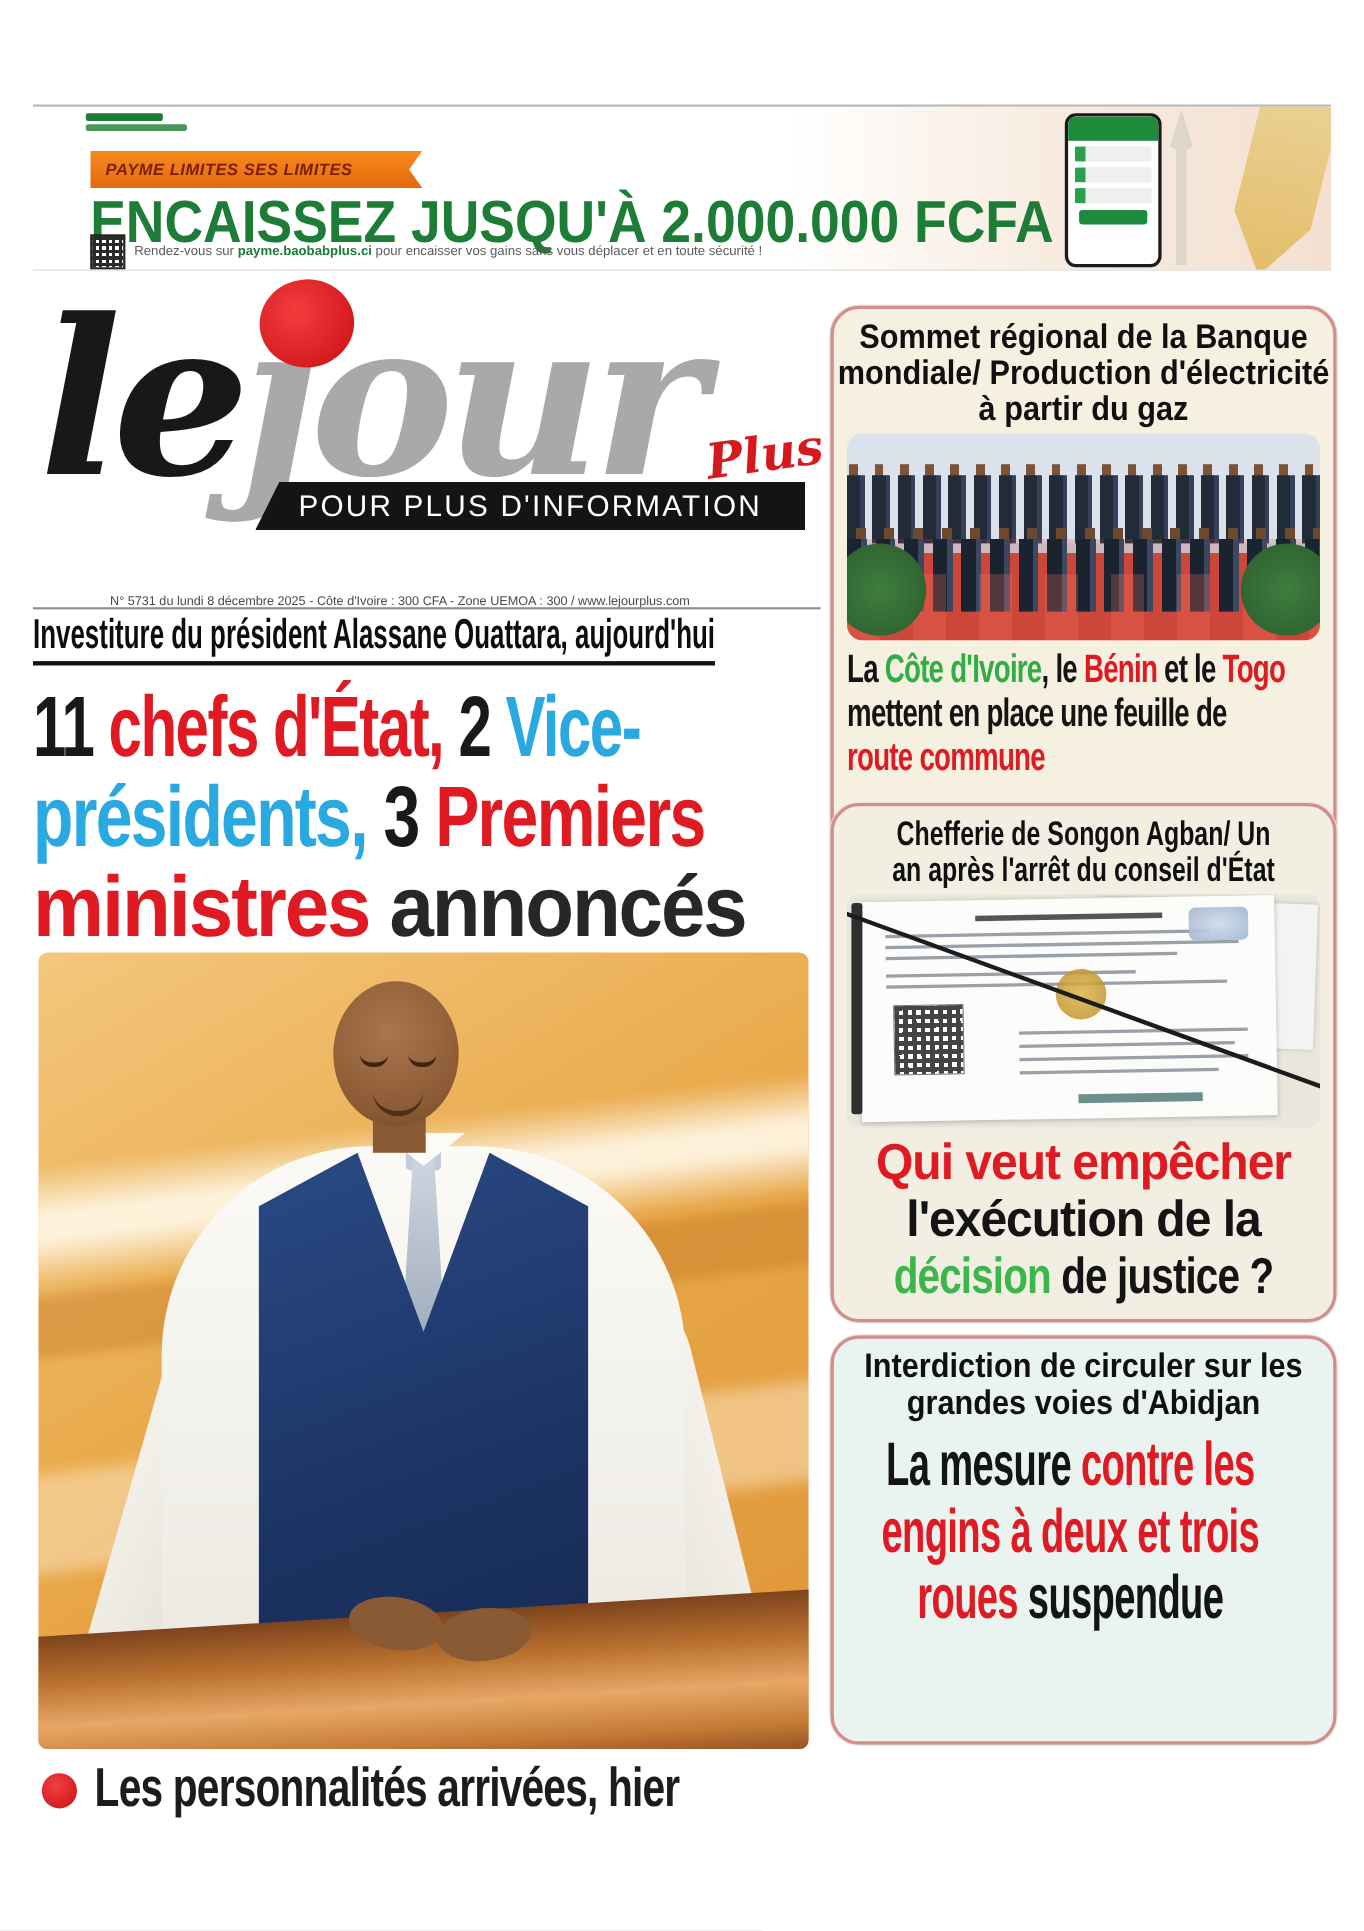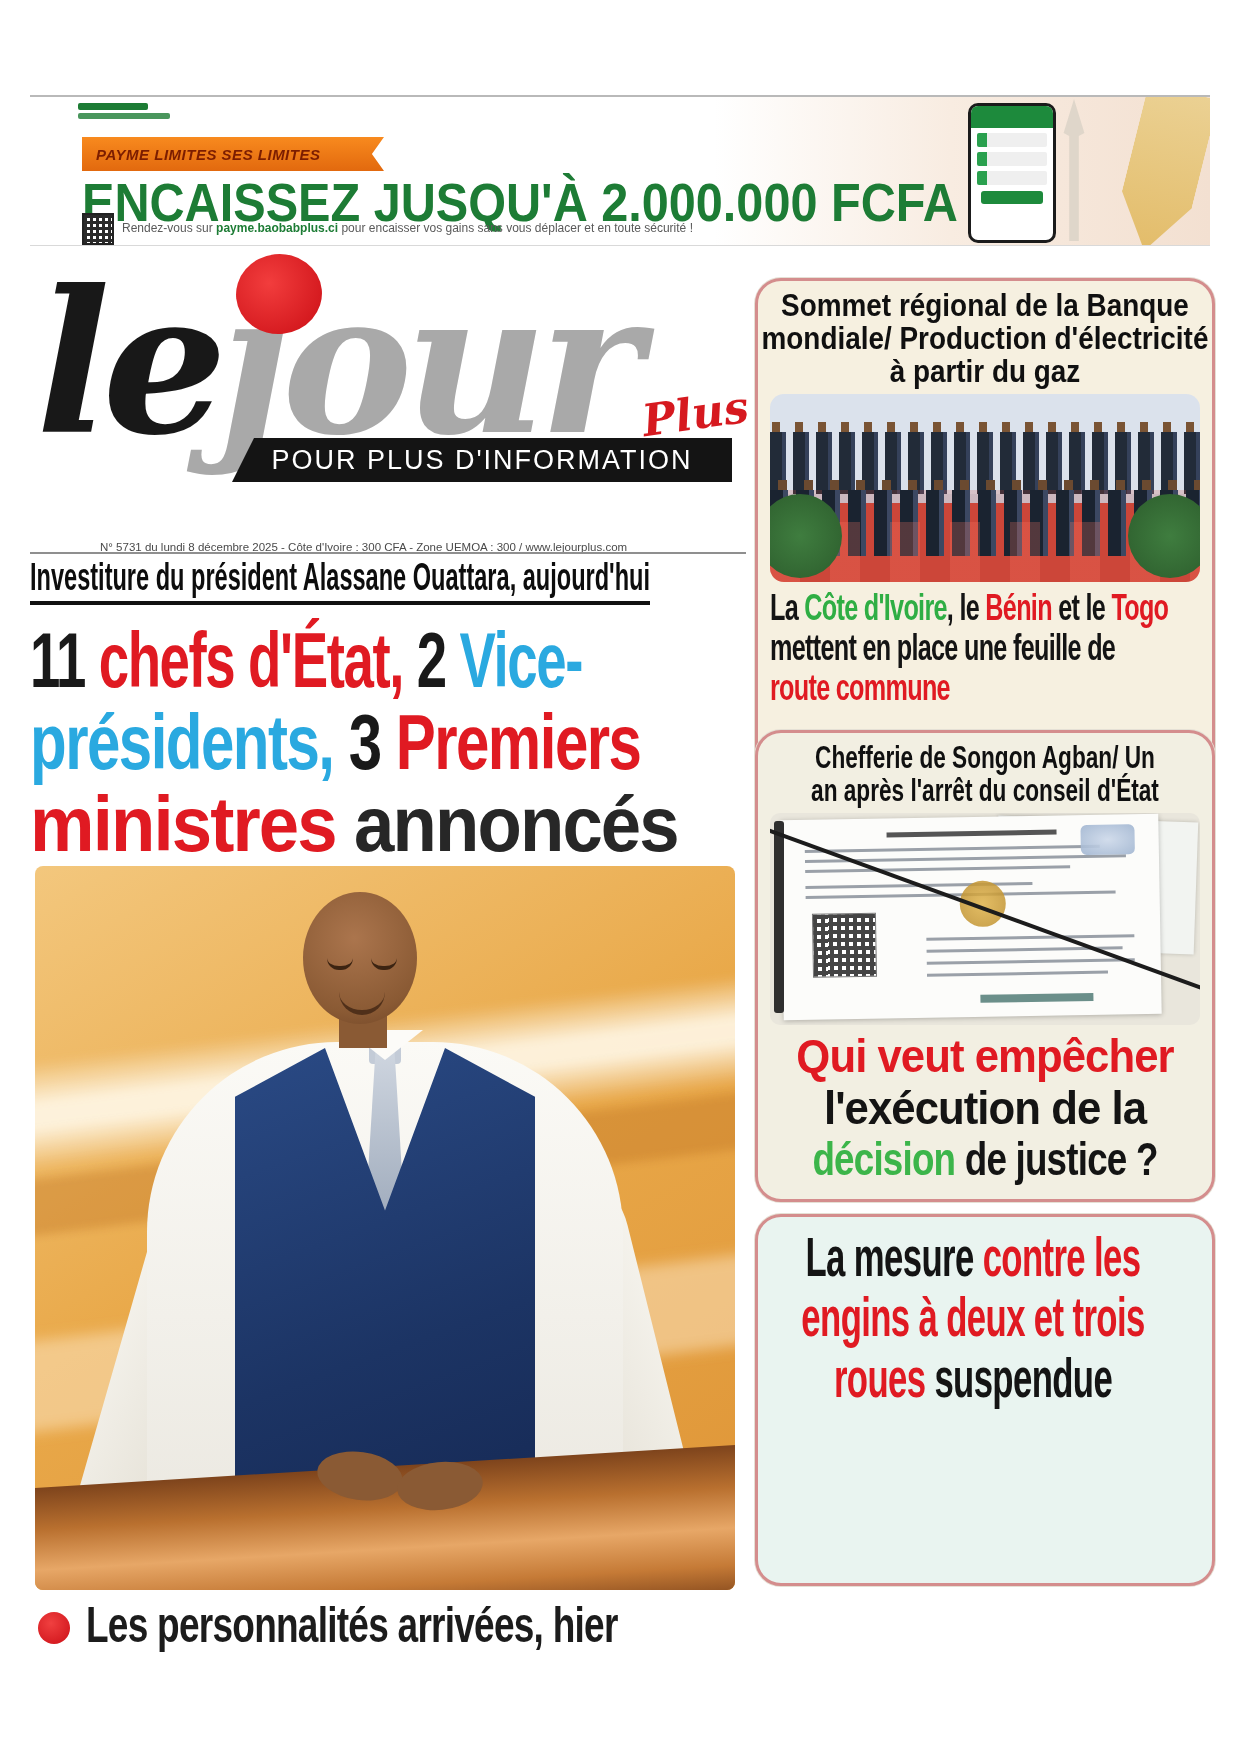--- a/index.html
+++ b/index.html
@@ -276,16 +276,19 @@
       <div class="doc-slash"></div>
     </div>
     <div class="b2h">
       <span class="line s95 c-red">Qui veut empêcher</span>
       <span class="line s95 c-black">l'exécution de la</span>
       <span class="line s80"><span class="c-green2">décision</span><span class="c-black"> de justice ?</span></span>
     </div>
   </div>
 
   <div class="rbox box3">
+    <div class="bk">
+      <span class="bkl bk-s90">Interdiction de circuler sur les grandes voies d'Abidjan</span>
+    </div>
     <div class="b3h"><span class="c-black">La mesure </span><span class="c-red">contre les engins à deux et trois roues</span><span class="c-black"> suspendue</span></div>
   </div>
 
 </div>
 
 </body></html>

